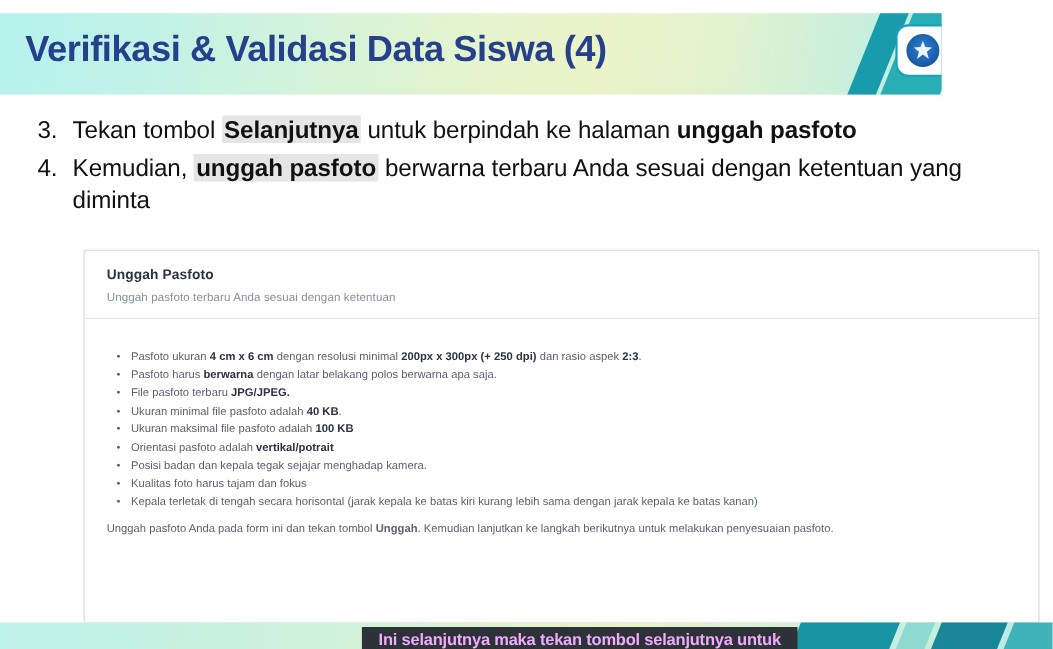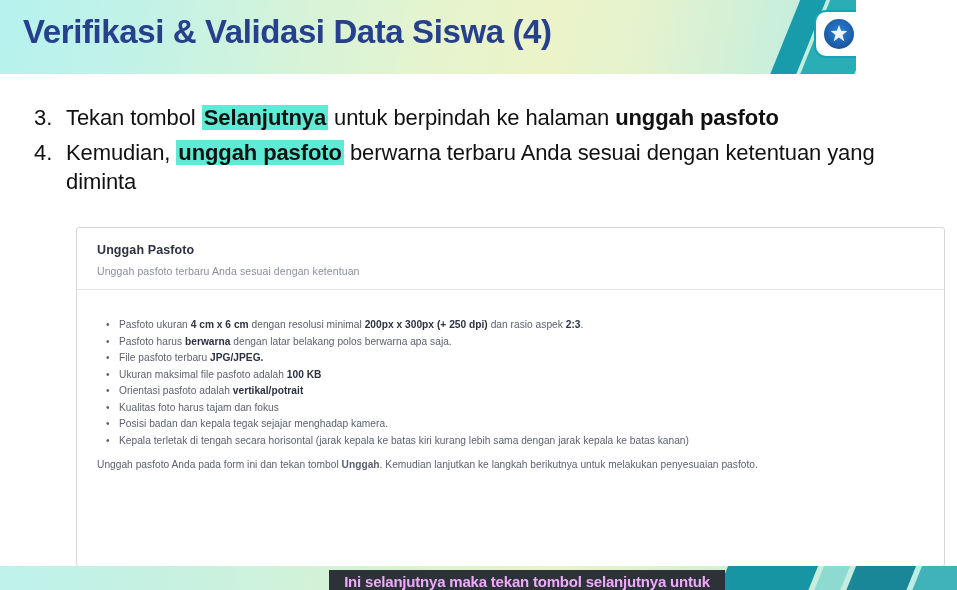--- a/index.html
+++ b/index.html
@@ -11,21 +11,21 @@
     width: 957px;
     height: 590px;
     overflow: hidden;
     font-family: "Liberation Sans", sans-serif;
     position: relative;
   }
 
   
   .header {
     position: absolute;
-    left: 0; top: 0;
+    left: 0; top: 12px;
     width: 856px;
     height: 78px;
     overflow: hidden;
     background: linear-gradient(100deg,
         #b6f2ee 0%,
         #c3f2e6 18%,
         #d7f3d8 36%,
         #e6f4cd 52%,
         #ecf3c8 64%,
         #e2f2cf 76%,
@@ -137,21 +137,21 @@
     margin-bottom: 6px;
     letter-spacing: -0.1px;
   }
   .step-num {
     width: 32px;
     flex: 0 0 auto;
     font-size: 22px;
   }
   .step-txt { flex: 1 1 auto; }
   .hl {
-    background: #5eead4;
+    background: #e5e5e5;
     font-weight: 700;
     padding: 0 2px;
   }
   .bold { font-weight: 700; }
 
   
   .card {
     position: absolute;
     left: 76px;
     top: 227px;
@@ -298,24 +298,25 @@
     <div class="card-title">Unggah Pasfoto</div>
     <div class="card-sub">Unggah pasfoto terbaru Anda sesuai dengan ketentuan</div>
   </div>
 
   <div class="card-body">
 
     <ul class="req-list">
         <li><span>Pasfoto ukuran </span><b>4 cm x 6 cm</b><span> dengan resolusi minimal </span><b>200px x 300px (+ 250 dpi)</b><span> dan rasio aspek </span><b>2:3</b><span>.</span></li>
         <li><span>Pasfoto harus </span><b>berwarna</b><span> dengan latar belakang polos berwarna apa saja.</span></li>
         <li><span>File pasfoto terbaru </span><b>JPG/JPEG.</b></li>
+        <li><span>Ukuran minimal file pasfoto adalah </span><b>40 KB</b><span>.</span></li>
         <li><span>Ukuran maksimal file pasfoto adalah </span><b>100 KB</b></li>
         <li><span>Orientasi pasfoto adalah </span><b>vertikal/potrait</b></li>
+        <li><span>Posisi badan dan kepala tegak sejajar menghadap kamera.</span></li>
         <li><span>Kualitas foto harus tajam dan fokus</span></li>
-        <li><span>Posisi badan dan kepala tegak sejajar menghadap kamera.</span></li>
         <li><span>Kepala terletak di tengah secara horisontal (jarak kepala ke batas kiri kurang lebih sama dengan jarak kepala ke batas kanan)</span></li>
       </ul>
 
     <div class="req-outro"><span>Unggah pasfoto Anda pada form ini dan tekan tombol </span><span class="bold">Unggah</span><span>. Kemudian lanjutkan ke langkah berikutnya untuk melakukan penyesuaian pasfoto.</span></div>
 
   </div>
 </div>
 
 <div class="footer-band">
   <div class="ftr-stripe f1"></div>

